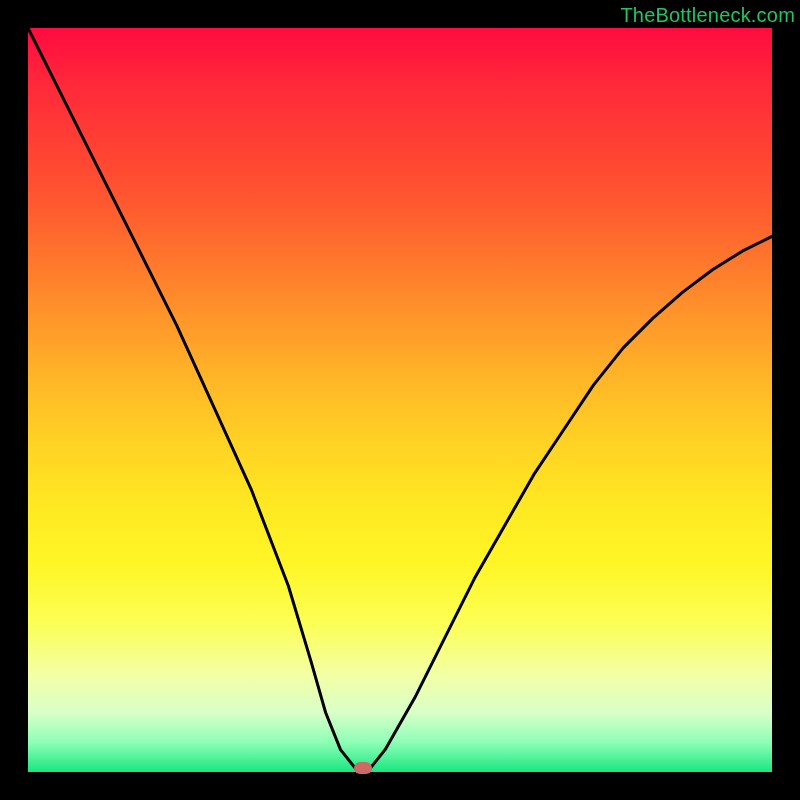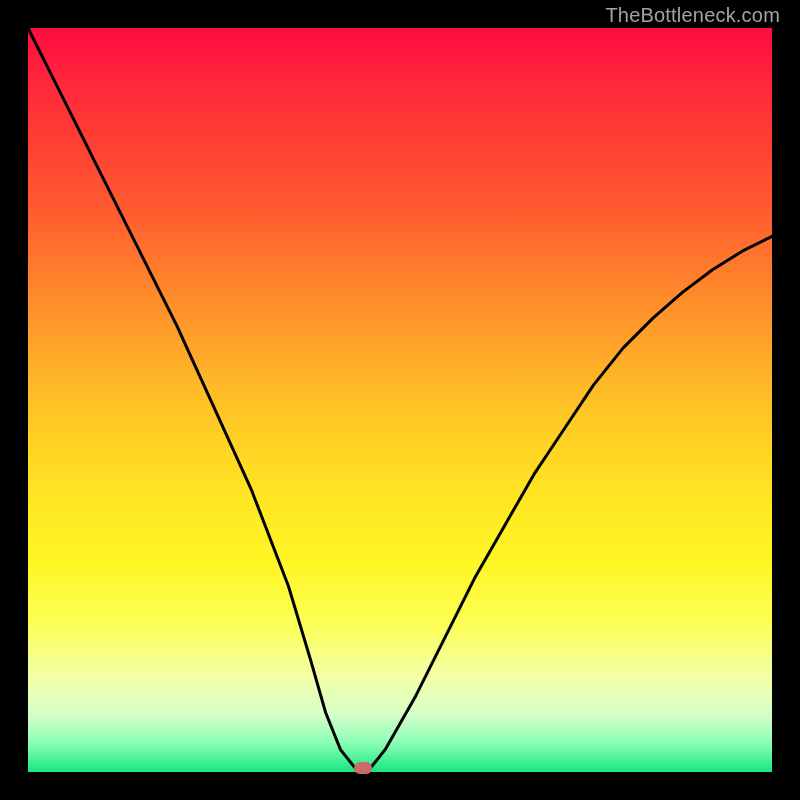--- a/index.html
+++ b/index.html
@@ -18,22 +18,22 @@
       #fff626 72%,
       #fcff55 80%,
       #f3ffa6 87%,
       #d9ffc8 92%,
       #8dffb7 96%,
       #18e780 100%);
   }
   svg.curve{position:absolute;left:28px;top:28px;width:744px;height:744px;overflow:visible}
   .marker{position:absolute;width:18px;height:12px;border-radius:6px;background:#cc6a66;
     transform:translate(-50%,-50%);}
-  .watermark{position:absolute;top:4px;right:20px;font:20px Arial,Helvetica,sans-serif;
-    color:#a3a3a3;letter-spacing:0.2px}
+  .watermark{position:absolute;top:4px;right:5px;font:20px Arial,Helvetica,sans-serif;
+    color:#22c55e;letter-spacing:0.2px}
 </style>
 </head>
 <body>
 
 <div class="frame">
   <div class="plot"></div>
   <svg class="curve" viewBox="0 0 744 744" preserveAspectRatio="none">
     <path id="curve-path" fill="none" stroke="#000" stroke-width="3" stroke-linecap="round" stroke-linejoin="round" d="M0.00 0.00 L37.20 74.40 L74.40 148.80 L111.60 223.20 L148.80 297.60 L186.00 379.44 L223.20 461.28 L260.40 558.00 L282.72 632.40 L297.60 684.48 L312.48 721.68 L327.36 740.28 L342.24 740.28 L357.12 721.68 L386.88 669.60 L416.64 610.08 L446.40 550.56 L476.16 498.48 L505.92 446.40 L535.68 401.76 L565.44 357.12 L595.20 319.92 L624.96 290.16 L654.72 264.12 L684.48 241.80 L714.24 223.20 L744.00 208.32"></path>
   </svg>
   <div class="marker" id="marker" style="left: 362.8px; top: 768.28px; background: rgb(204, 106, 102);"></div>

